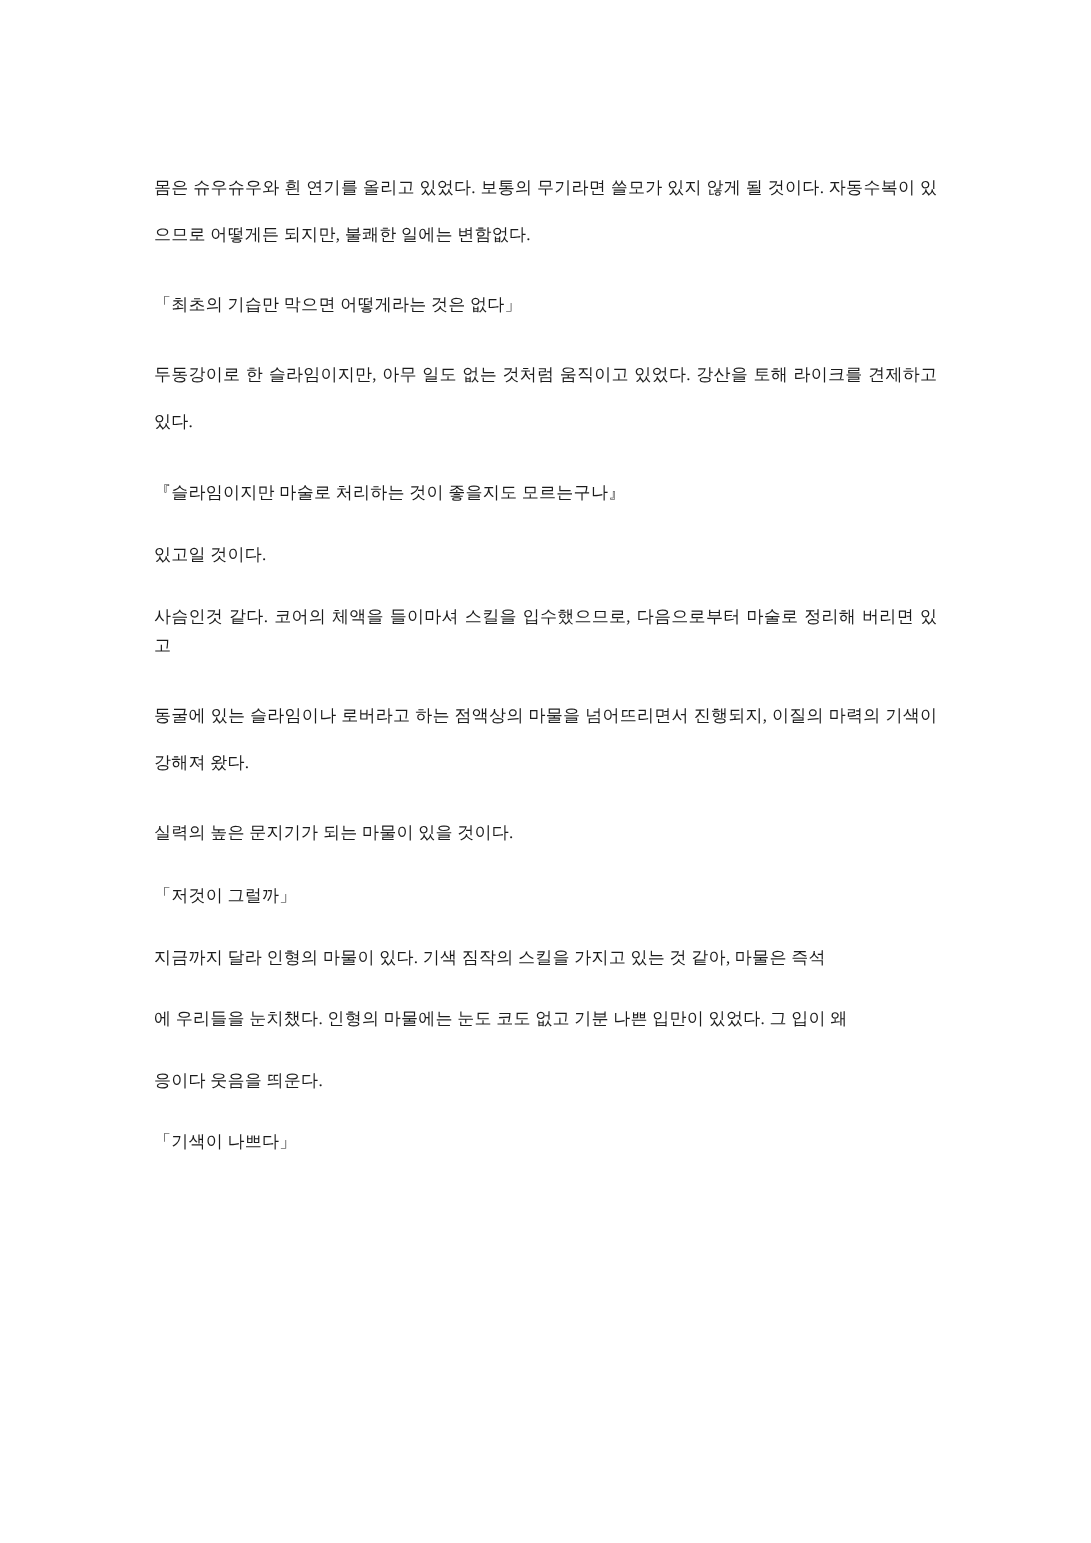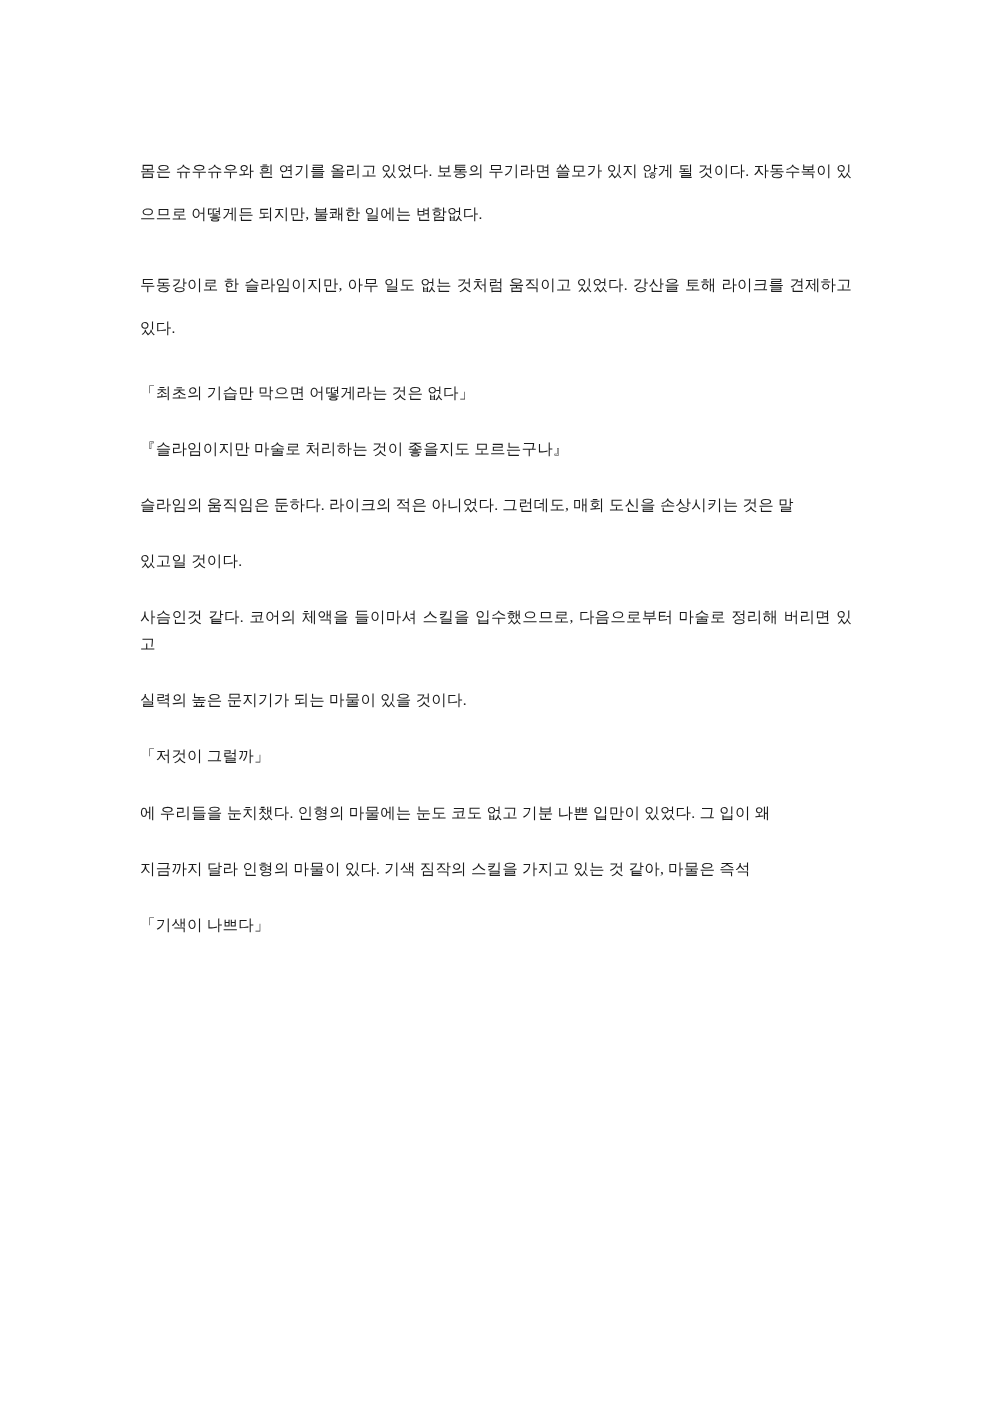--- a/index.html
+++ b/index.html
@@ -45,25 +45,26 @@
   .para.tight {
     line-height: 1.75;
   }
 </style>
 </head>
 <body>
 
 <div class="page">
   <div class="doc-body">
     <p class="para loose">몸은 슈우슈우와 흰 연기를 올리고 있었다. 보통의 무기라면 쓸모가 있지 않게 될 것이다. 자동수복이 있으므로 어떻게든 되지만, 불쾌한 일에는 변함없다.</p>
+    <p class="para tight">「최초의 기습만 막으면 어떻게라는 것은 없다」</p>
     <p class="para loose">두동강이로 한 슬라임이지만, 아무 일도 없는 것처럼 움직이고 있었다. 강산을 토해 라이크를 견제하고 있다.</p>
-    <p class="para tight">「최초의 기습만 막으면 어떻게라는 것은 없다」</p>
     <p class="para tight">『슬라임이지만 마술로 처리하는 것이 좋을지도 모르는구나』</p>
-    <p class="para tight">슬라임의 움직임은 둔하다. 라이크의 적은 아니었다. 그런데도, 매회 도신을 손상시키는 것은 말</p>
     <p class="para tight">있고일 것이다.</p>
     <p class="para tight">사슴인것 같다. 코어의 체액을 들이마셔 스킬을 입수했으므로, 다음으로부터 마술로 정리해 버리면 있고</p>
+    <p class="para loose">동굴에 있는 슬라임이나 로버라고 하는 점액상의 마물을 넘어뜨리면서 진행되지, 이질의 마력의 기색이 강해져 왔다.</p>
     <p class="para tight">실력의 높은 문지기가 되는 마물이 있을 것이다.</p>
     <p class="para tight">「저것이 그럴까」</p>
+    <p class="para tight">지금까지 달라 인형의 마물이 있다. 기색 짐작의 스킬을 가지고 있는 것 같아, 마물은 즉석</p>
     <p class="para tight">에 우리들을 눈치챘다. 인형의 마물에는 눈도 코도 없고 기분 나쁜 입만이 있었다. 그 입이 왜</p>
-    <p class="para tight">지금까지 달라 인형의 마물이 있다. 기색 짐작의 스킬을 가지고 있는 것 같아, 마물은 즉석</p>
+    <p class="para tight">응이다 웃음을 띄운다.</p>
     <p class="para tight">「기색이 나쁘다」</p>
   </div>
 </div>
 
 </body></html>

